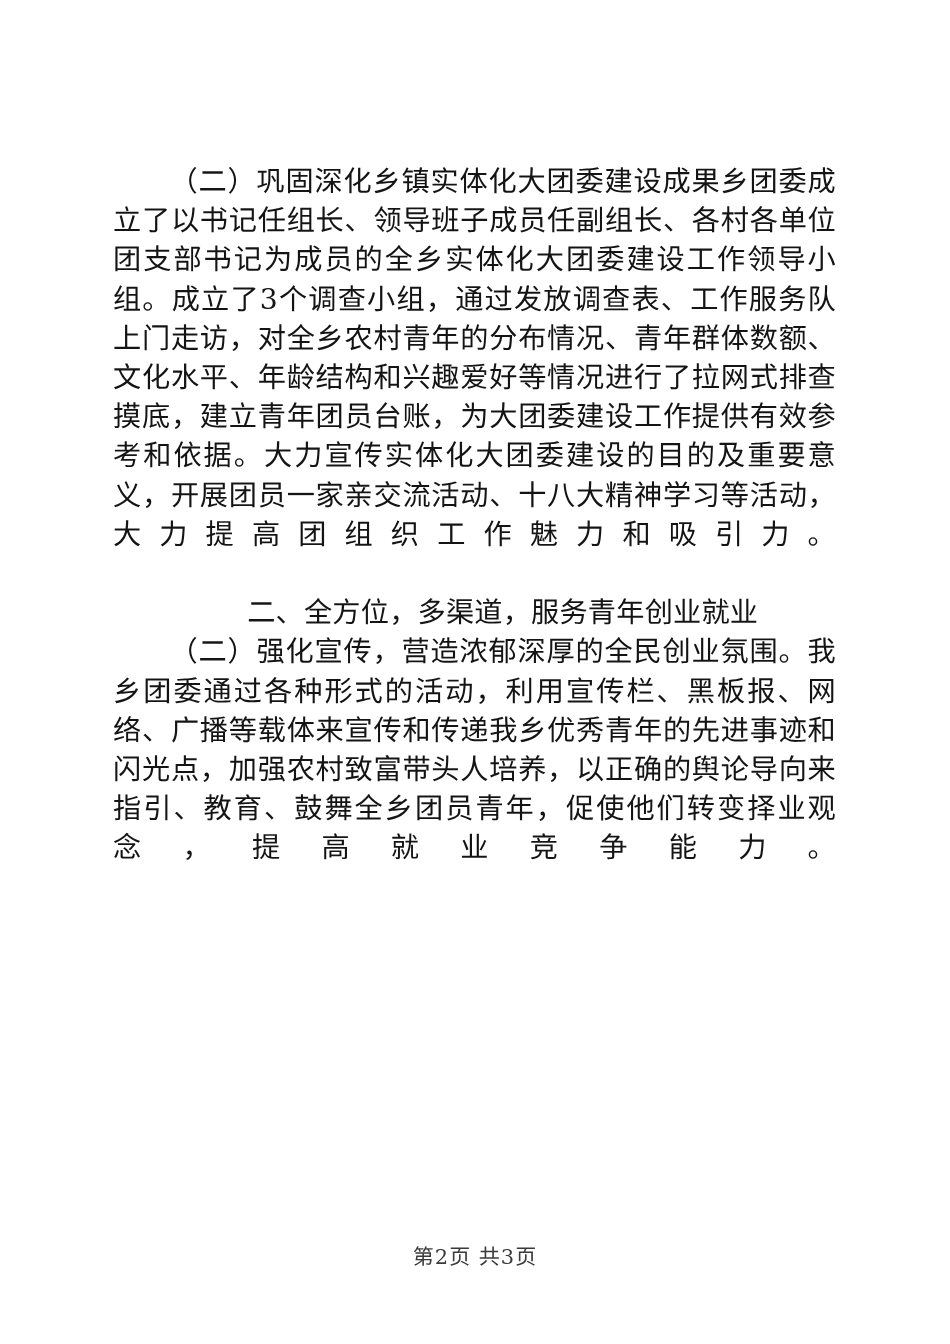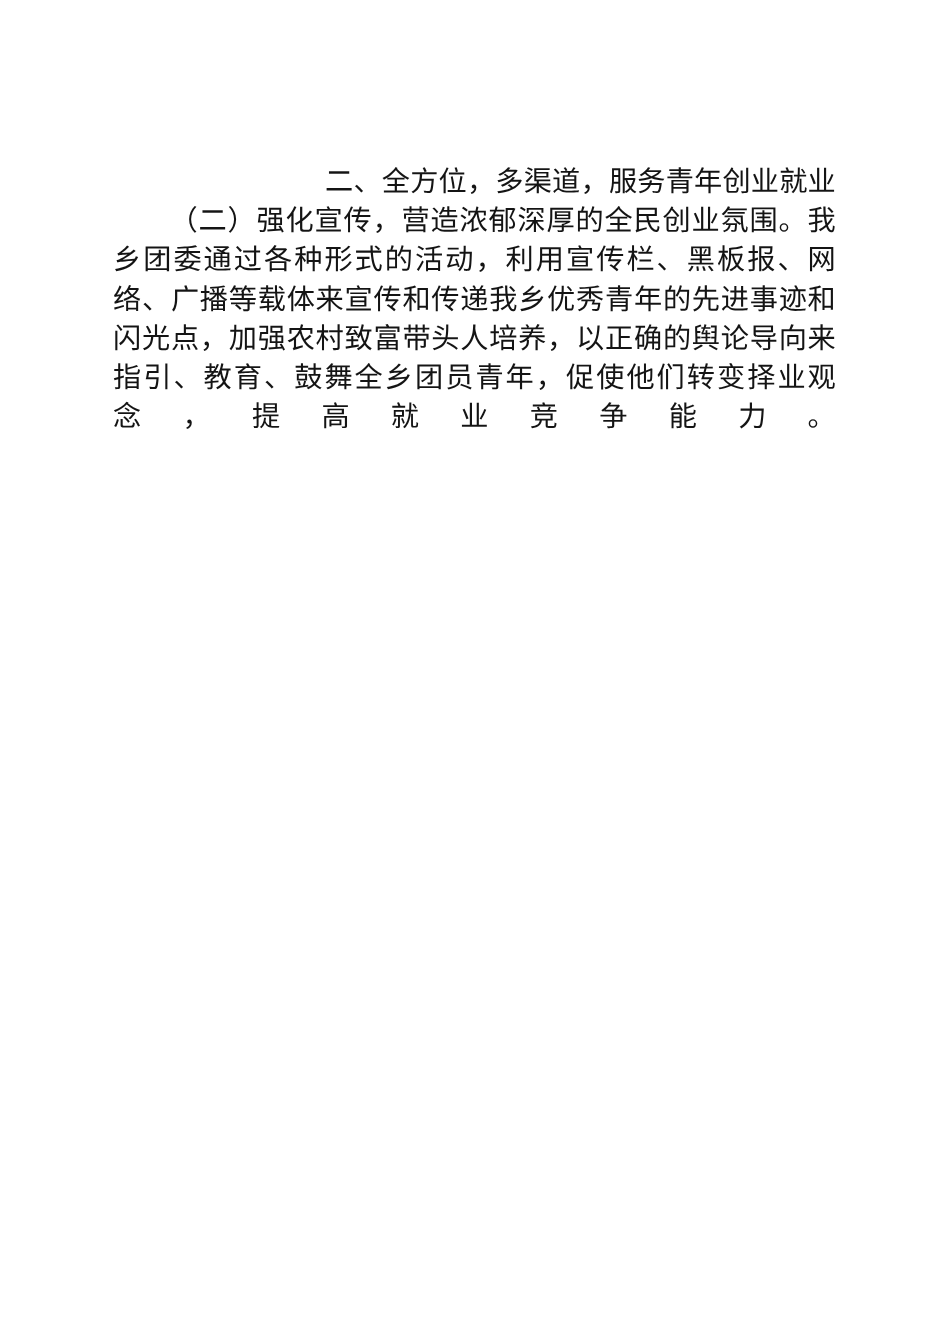--- a/index.html
+++ b/index.html
@@ -48,21 +48,21 @@
 
   
   .para::after {
     content: "";
     display: inline-block;
     width: 100%;
   }
 
   
   .para.heading {
-    text-align: right;
+    text-align: center;
   }
   .para.heading::after {
     content: none;
   }
 
   .footer {
     position: absolute;
     left: 0;
     right: 0;
     top: 1243px;
@@ -74,22 +74,26 @@
     letter-spacing: 1px;
   }
 </style>
 </head>
 <body>
 
 <div class="page">
 
   <div class="doc-body">
 
+    <p class="para">（二）巩固深化乡镇实体化大团委建设成果乡团委成立了以书记任组长、领导班子成员任副组长、各村各单位团支部书记为成员的全乡实体化大团委建设工作领导小组。成立了3个调查小组，通过发放调查表、工作服务队上门走访，对全乡农村青年的分布情况、青年群体数额、文化水平、年龄结构和兴趣爱好等情况进行了拉网式排查摸底，建立青年团员台账，为大团委建设工作提供有效参考和依据。大力宣传实体化大团委建设的目的及重要意义，开展团员一家亲交流活动、十八大精神学习等活动，大力提高团组织工作魅力和吸引力。</p>
 
     <p class="para heading">二、全方位，多渠道，服务青年创业就业</p>
 
 
     <p class="para">（二）强化宣传，营造浓郁深厚的全民创业氛围。我乡团委通过各种形式的活动，利用宣传栏、黑板报、网络、广播等载体来宣传和传递我乡优秀青年的先进事迹和闪光点，加强农村致富带头人培养，以正确的舆论导向来指引、教育、鼓舞全乡团员青年，促使他们转变择业观念，提高就业竞争能力。</p>
 
   </div>
 
+  <div class="footer">
+    <span>第2页 共3页</span>
+  </div>
 
 </div>
 
 </body></html>

